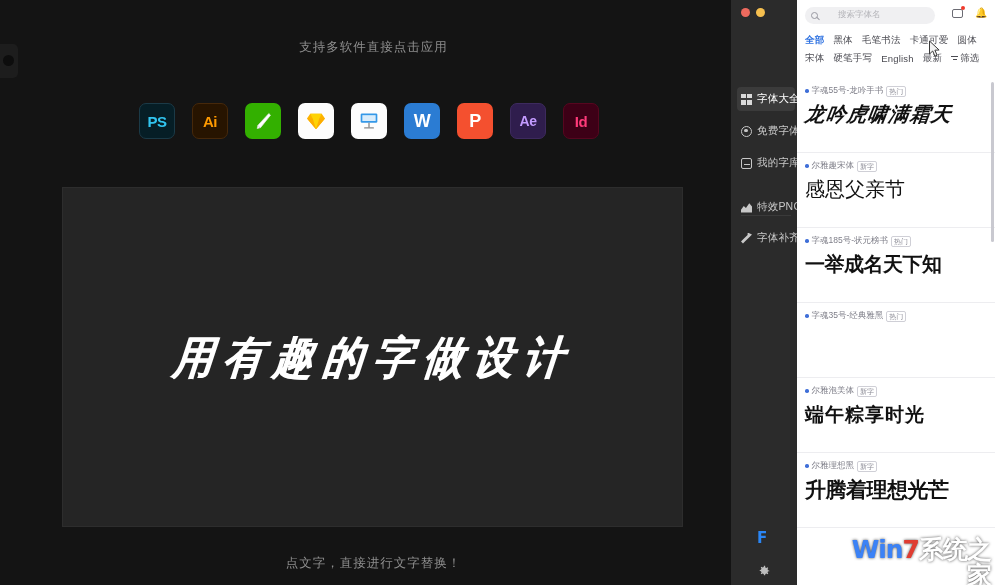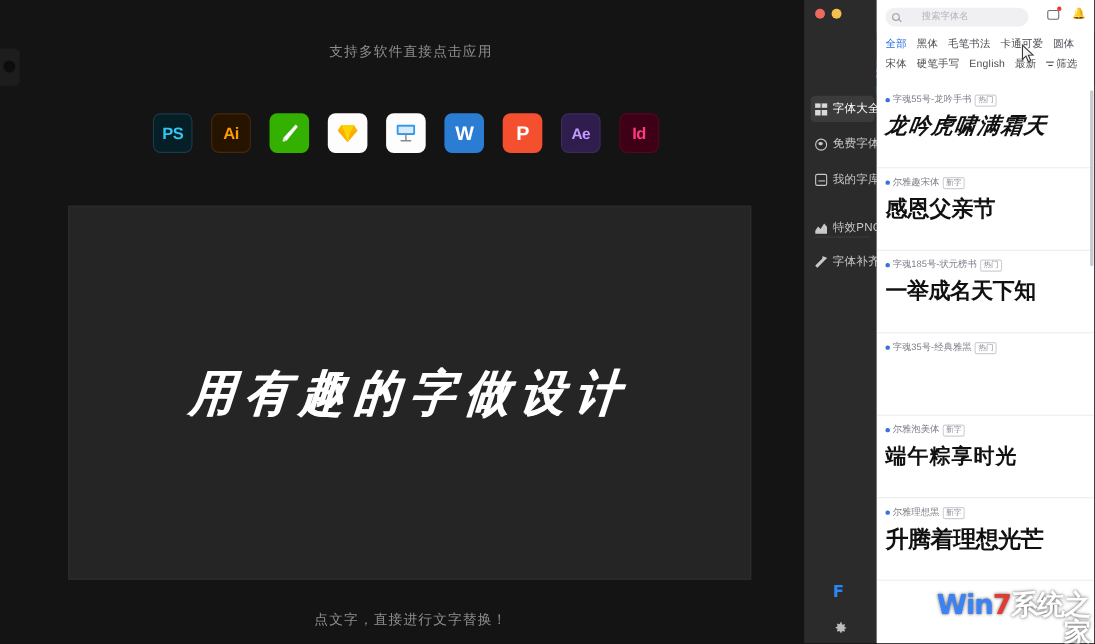--- a/index.html
+++ b/index.html
@@ -167,21 +167,21 @@
 
   
   #tab-area {
     position:absolute; left:0; top:30px; width:198px; height:48px;
     padding:4px 8px 0 8px;
   }
   .tab-row { display:flex; gap:9px; align-items:center; margin-bottom:5px; }
   .tab {
     font-size:9.5px; color:#4b4b52; white-space:nowrap; letter-spacing:.2px;
   }
-  .tab.active { color:#2a6fe0; font-weight:normal; }
+  .tab.active { color:#2a6fe0; font-weight:bold; }
   .tab-filter { display:flex; align-items:center; gap:2px; color:#4b4b52; font-size:9.5px; }
   .filter-ico { width:7px; height:7px; position:relative; }
   .filter-ico::before{content:"";position:absolute;left:0;top:1px;width:7px;height:1.2px;background:#4b4b52;}
   .filter-ico::after{content:"";position:absolute;left:1.6px;top:4px;width:3.8px;height:1.2px;background:#4b4b52;}
 
   #cursor {
     position:absolute; left:928px; top:40px; width:13px; height:18px;
     z-index:40; pointer-events:none;
   }
 
@@ -199,21 +199,21 @@
   .meta-name { font-size:8.5px; color:#7e7e88; white-space:nowrap; }
   .meta-badge {
     font-size:7px; color:#8c8c96; border:1px solid #cfcfd6;
     border-radius:2px; padding:0 2px; line-height:9px; flex:none;
   }
   .font-sample {
     font-size:20px; color:#111; white-space:nowrap; line-height:1.45;
     font-family:"DejaVu Sans","Liberation Sans",sans-serif;
   }
   .s-brush  { font-weight:bold; font-style:italic; transform:skewX(-8deg); letter-spacing:1px; display:inline-block; }
-  .s-round  { font-weight:bold; letter-spacing:0px; }
+  .s-round  { font-weight:normal; letter-spacing:0px; }
   .s-bold   { font-weight:bold; letter-spacing:-.5px; }
   .s-heavy  { font-weight:bold; letter-spacing:-1px; font-size:21px; }
   .s-bubble { font-weight:bold; letter-spacing:1px; font-size:19px; }
   .s-ideal  { font-weight:bold; letter-spacing:-.5px; font-size:21px; }
 
   
   #pane-scroll {
     position:absolute; right:1px; top:82px; width:3px; height:160px;
     background:#c9c9d0; border-radius:2px;
   }

